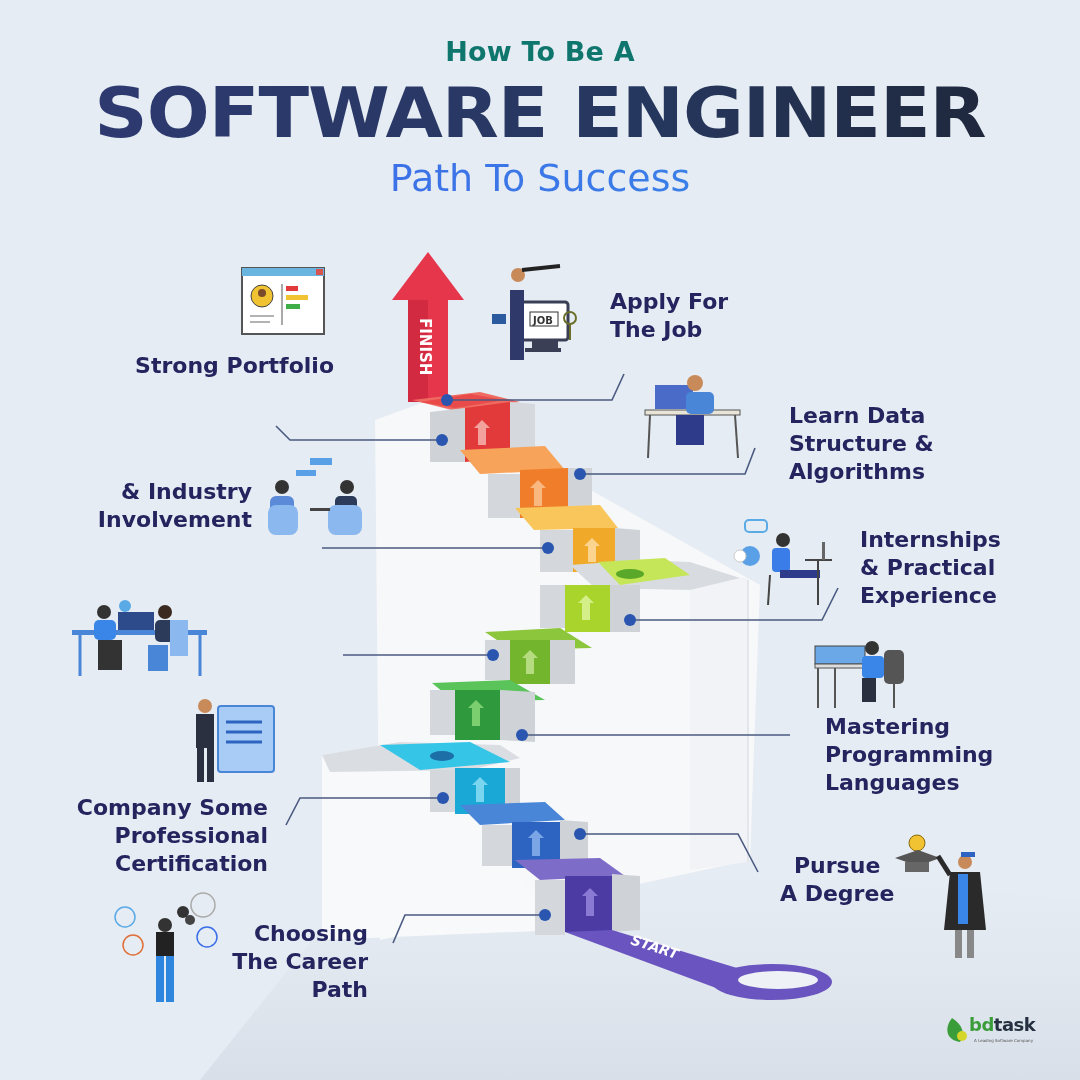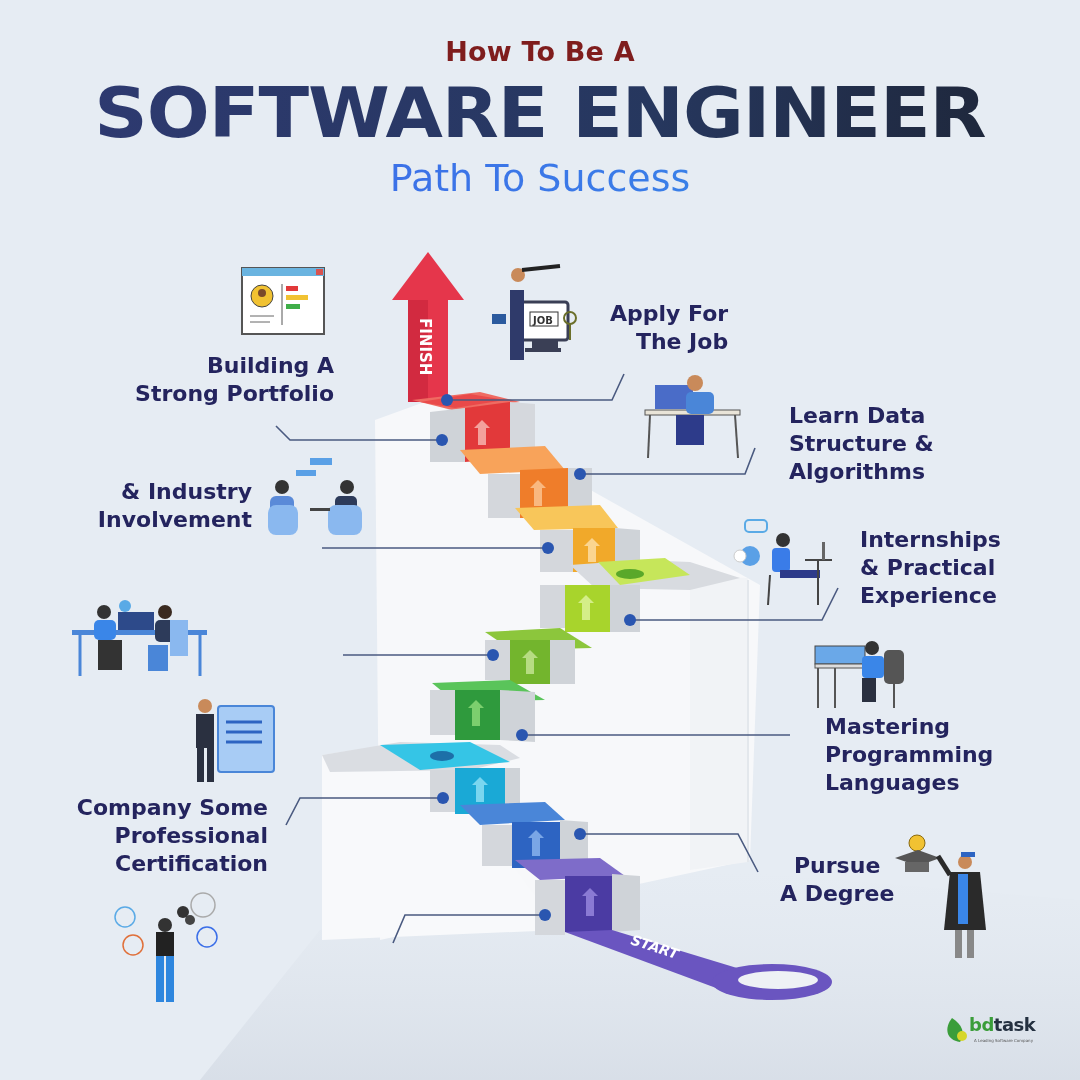--- a/index.html
+++ b/index.html
@@ -6,21 +6,21 @@
     html, body { width: 1080px; height: 1080px; overflow: hidden; }
     body {
       background: #e6ecf3;
       font-family: "DejaVu Sans", "Liberation Sans", sans-serif;
       position: relative;
       color: #1f2160;
     }
     .canvas { position: absolute; inset: 0; width: 1080px; height: 1080px; }
     .title-kicker {
       position: absolute; top: 36px; left: 0; width: 1080px; text-align: center;
-      font-size: 27px; font-weight: bold; color: #7f1d1d; letter-spacing: 0.2px;
+      font-size: 27px; font-weight: bold; color: #0f766e; letter-spacing: 0.2px;
     }
     .title-main {
       position: absolute; top: 72px; left: 0; width: 1080px; text-align: center;
       font-size: 70px; font-weight: bold; color: #2a3563;
       letter-spacing: -1px; transform: scaleX(1.06); transform-origin: center;
       background: linear-gradient(90deg, #2f3a74 0%, #26375e 60%, #1c2230 100%);
       -webkit-background-clip: text; background-clip: text; color: transparent;
       font-family: "DejaVu Sans", sans-serif;
     }
     .title-sub {
@@ -326,27 +326,26 @@
       <rect x="156" y="956" width="8" height="46" fill="#2e86de"></rect>
       <rect x="166" y="956" width="8" height="46" fill="#2e86de"></rect>
     </g>
 
     <g>
       <path d="M952,1018 C944,1028 946,1040 960,1042 C966,1034 962,1024 952,1018 Z" fill="#3a9d3a"></path>
       <circle cx="962" cy="1036" r="5" fill="#d6d62a"></circle>
     </g>
   </svg>
 
-  <div class="label left" style="left:610px;top:300px;text-align:right;">
+  <div class="label left" style="left:610px;top:288px;">
     <span>Apply For</span>
     <span>The Job</span>
   </div>
 
   <div class="label right" style="left:112px;top:352px;width:222px;">
-    <span>Building A</span>
     <span>Strong Portfolio</span>
   </div>
 
   <div class="label left" style="left:789px;top:402px;">
     <span>Learn Data</span>
     <span>Structure &amp;</span>
     <span>Algorithms</span>
   </div>
 
   <div class="label right" style="left:60px;top:478px;width:192px;">
@@ -371,20 +370,25 @@
     <span>Company Some</span>
     <span>Professional</span>
     <span>Certification</span>
   </div>
 
   <div class="label left" style="left:780px;top:852px;text-align:center;">
     <span>Pursue</span>
     <span>A Degree</span>
   </div>
 
+  <div class="label right" style="left:200px;top:920px;width:168px;">
+    <span>Choosing</span>
+    <span>The Career</span>
+    <span>Path</span>
+  </div>
 
   <div class="logo">
     <span style="width:22px;display:inline-block;"></span>
     <span class="logo-word"><span class="bd">bd</span><span>task</span></span>
     <span class="logo-tag">A Leading Software Company</span>
   </div>
 
 </div>
 
 </body></html>

